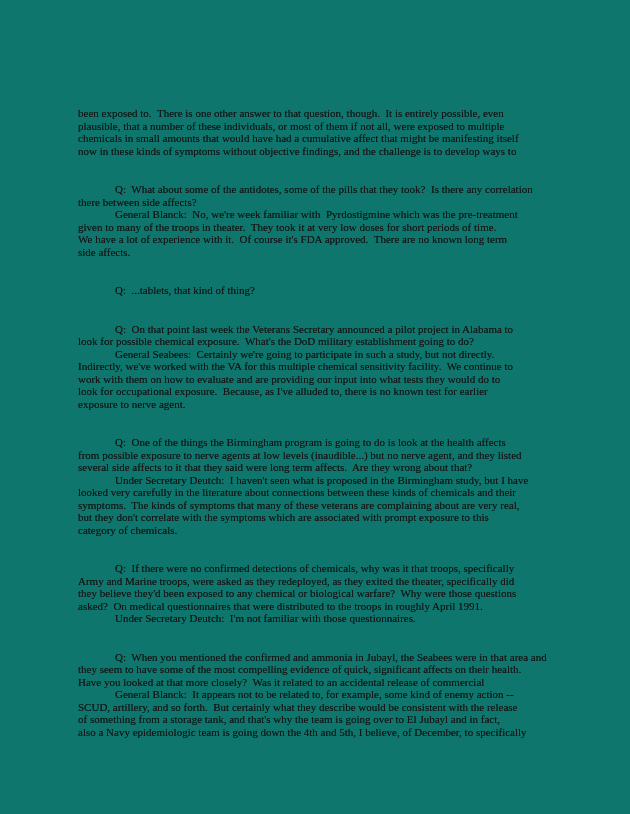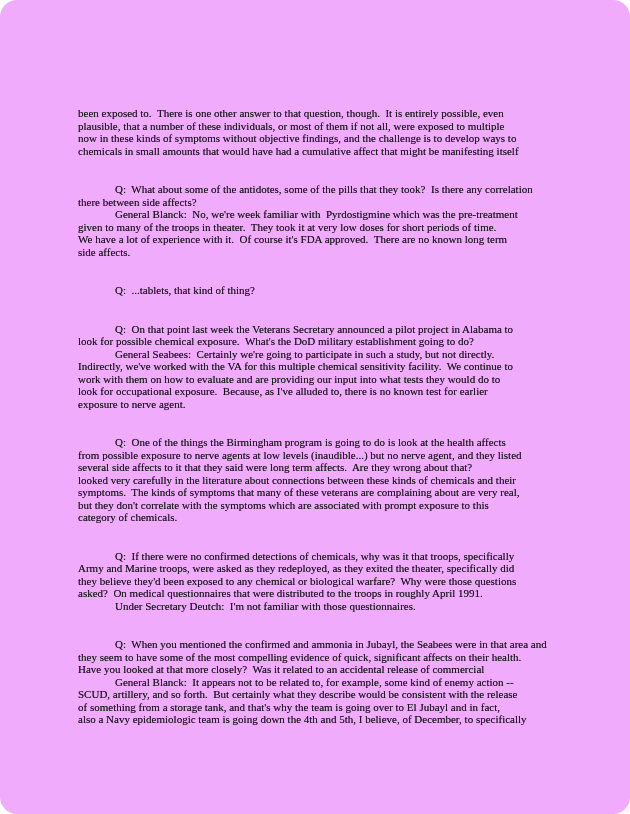--- a/index.html
+++ b/index.html
@@ -30,27 +30,27 @@
   .line {
     white-space: pre;   
   }
   .line.indent {
     padding-left: 37px;
   }
 </style>
 </head>
 <body>
 
-<div class="page" style="background: #f0abfc; border-radius: 17px;">
+<div class="page" style="background: #0f766e;">
   <div class="text-block" id="text-block" style="color: rgb(22, 22, 22);">
       <div class="paragraph">
         <div class="line">been exposed to.  There is one other answer to that question, though.  It is entirely possible, even</div>
         <div class="line">plausible, that a number of these individuals, or most of them if not all, were exposed to multiple</div>
+        <div class="line">chemicals in small amounts that would have had a cumulative affect that might be manifesting itself</div>
         <div class="line">now in these kinds of symptoms without objective findings, and the challenge is to develop ways to</div>
-        <div class="line">chemicals in small amounts that would have had a cumulative affect that might be manifesting itself</div>
       </div>
       <div class="paragraph space-before">
         <div class="line indent">Q:  What about some of the antidotes, some of the pills that they took?  Is there any correlation</div>
         <div class="line">there between side affects?</div>
       </div>
       <div class="paragraph">
         <div class="line indent">General Blanck:  No, we're week familiar with  Pyrdostigmine which was the pre-treatment</div>
         <div class="line">given to many of the troops in theater.  They took it at very low doses for short periods of time.</div>
         <div class="line">We have a lot of experience with it.  Of course it's FDA approved.  There are no known long term</div>
         <div class="line">side affects.</div>
@@ -68,20 +68,21 @@
         <div class="line">work with them on how to evaluate and are providing our input into what tests they would do to</div>
         <div class="line">look for occupational exposure.  Because, as I've alluded to, there is no known test for earlier</div>
         <div class="line">exposure to nerve agent.</div>
       </div>
       <div class="paragraph space-before">
         <div class="line indent">Q:  One of the things the Birmingham program is going to do is look at the health affects</div>
         <div class="line">from possible exposure to nerve agents at low levels (inaudible...) but no nerve agent, and they listed</div>
         <div class="line">several side affects to it that they said were long term affects.  Are they wrong about that?</div>
       </div>
       <div class="paragraph">
+        <div class="line indent">Under Secretary Deutch:  I haven't seen what is proposed in the Birmingham study, but I have</div>
         <div class="line">looked very carefully in the literature about connections between these kinds of chemicals and their</div>
         <div class="line">symptoms.  The kinds of symptoms that many of these veterans are complaining about are very real,</div>
         <div class="line">but they don't correlate with the symptoms which are associated with prompt exposure to this</div>
         <div class="line">category of chemicals.</div>
       </div>
       <div class="paragraph space-before">
         <div class="line indent">Q:  If there were no confirmed detections of chemicals, why was it that troops, specifically</div>
         <div class="line">Army and Marine troops, were asked as they redeployed, as they exited the theater, specifically did</div>
         <div class="line">they believe they'd been exposed to any chemical or biological warfare?  Why were those questions</div>
         <div class="line">asked?  On medical questionnaires that were distributed to the troops in roughly April 1991.</div>

